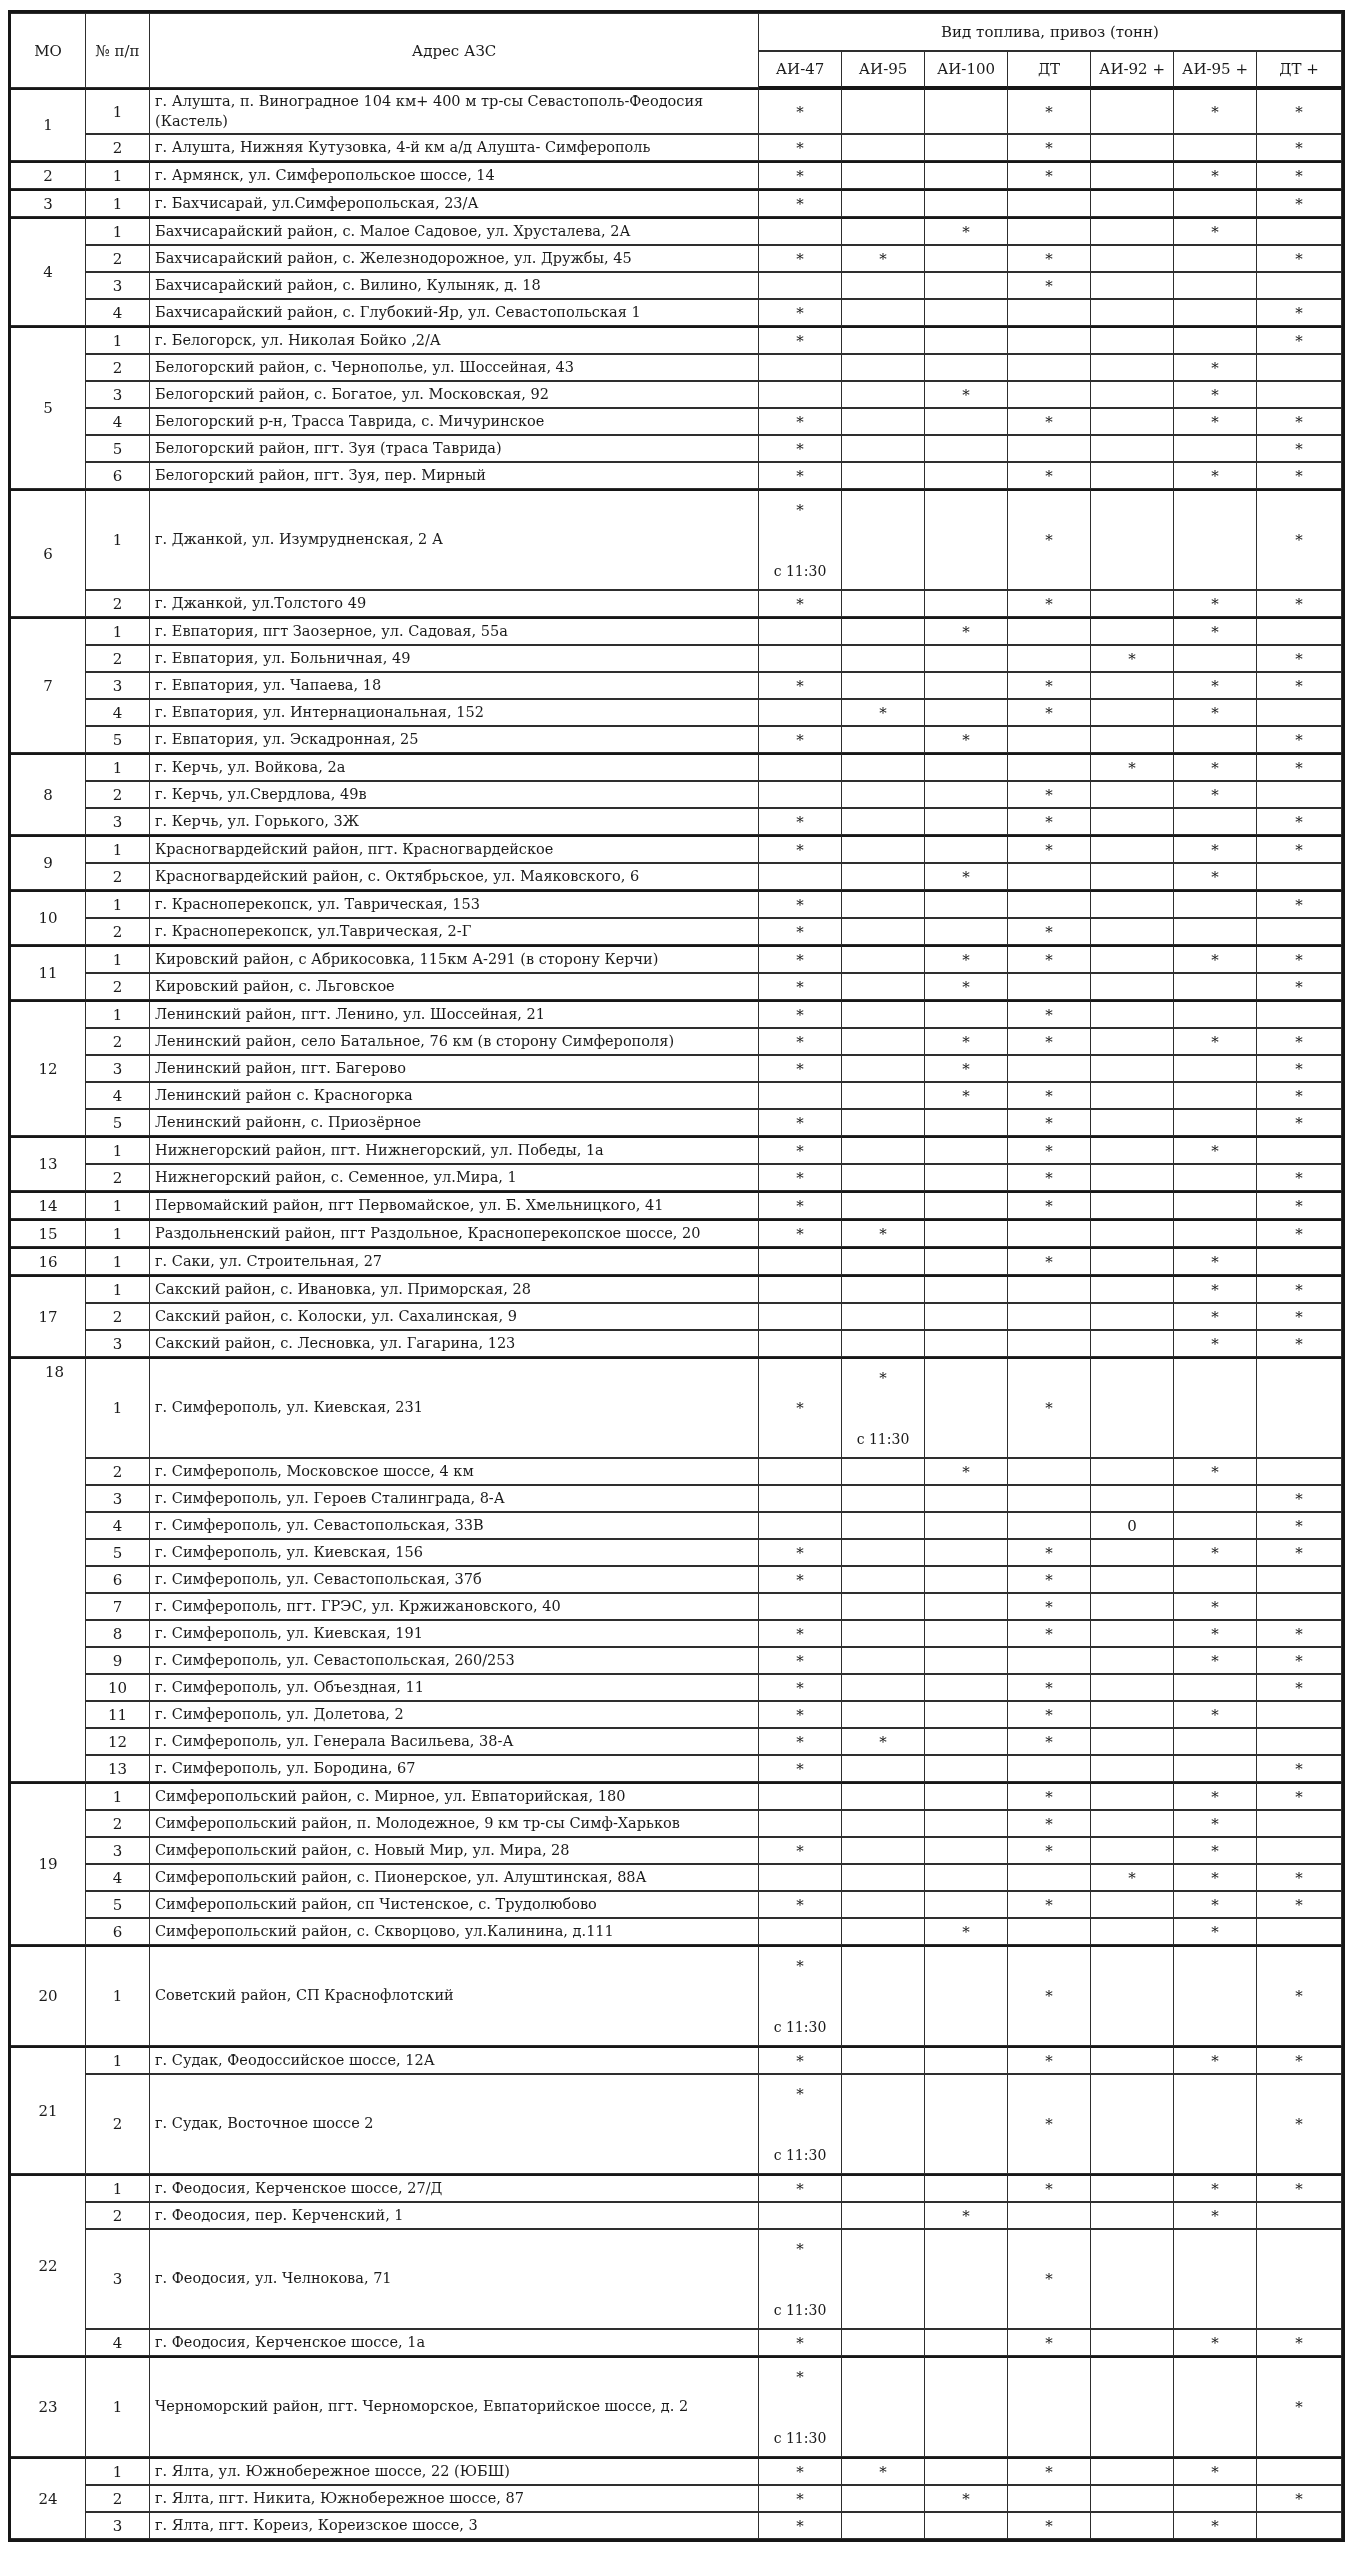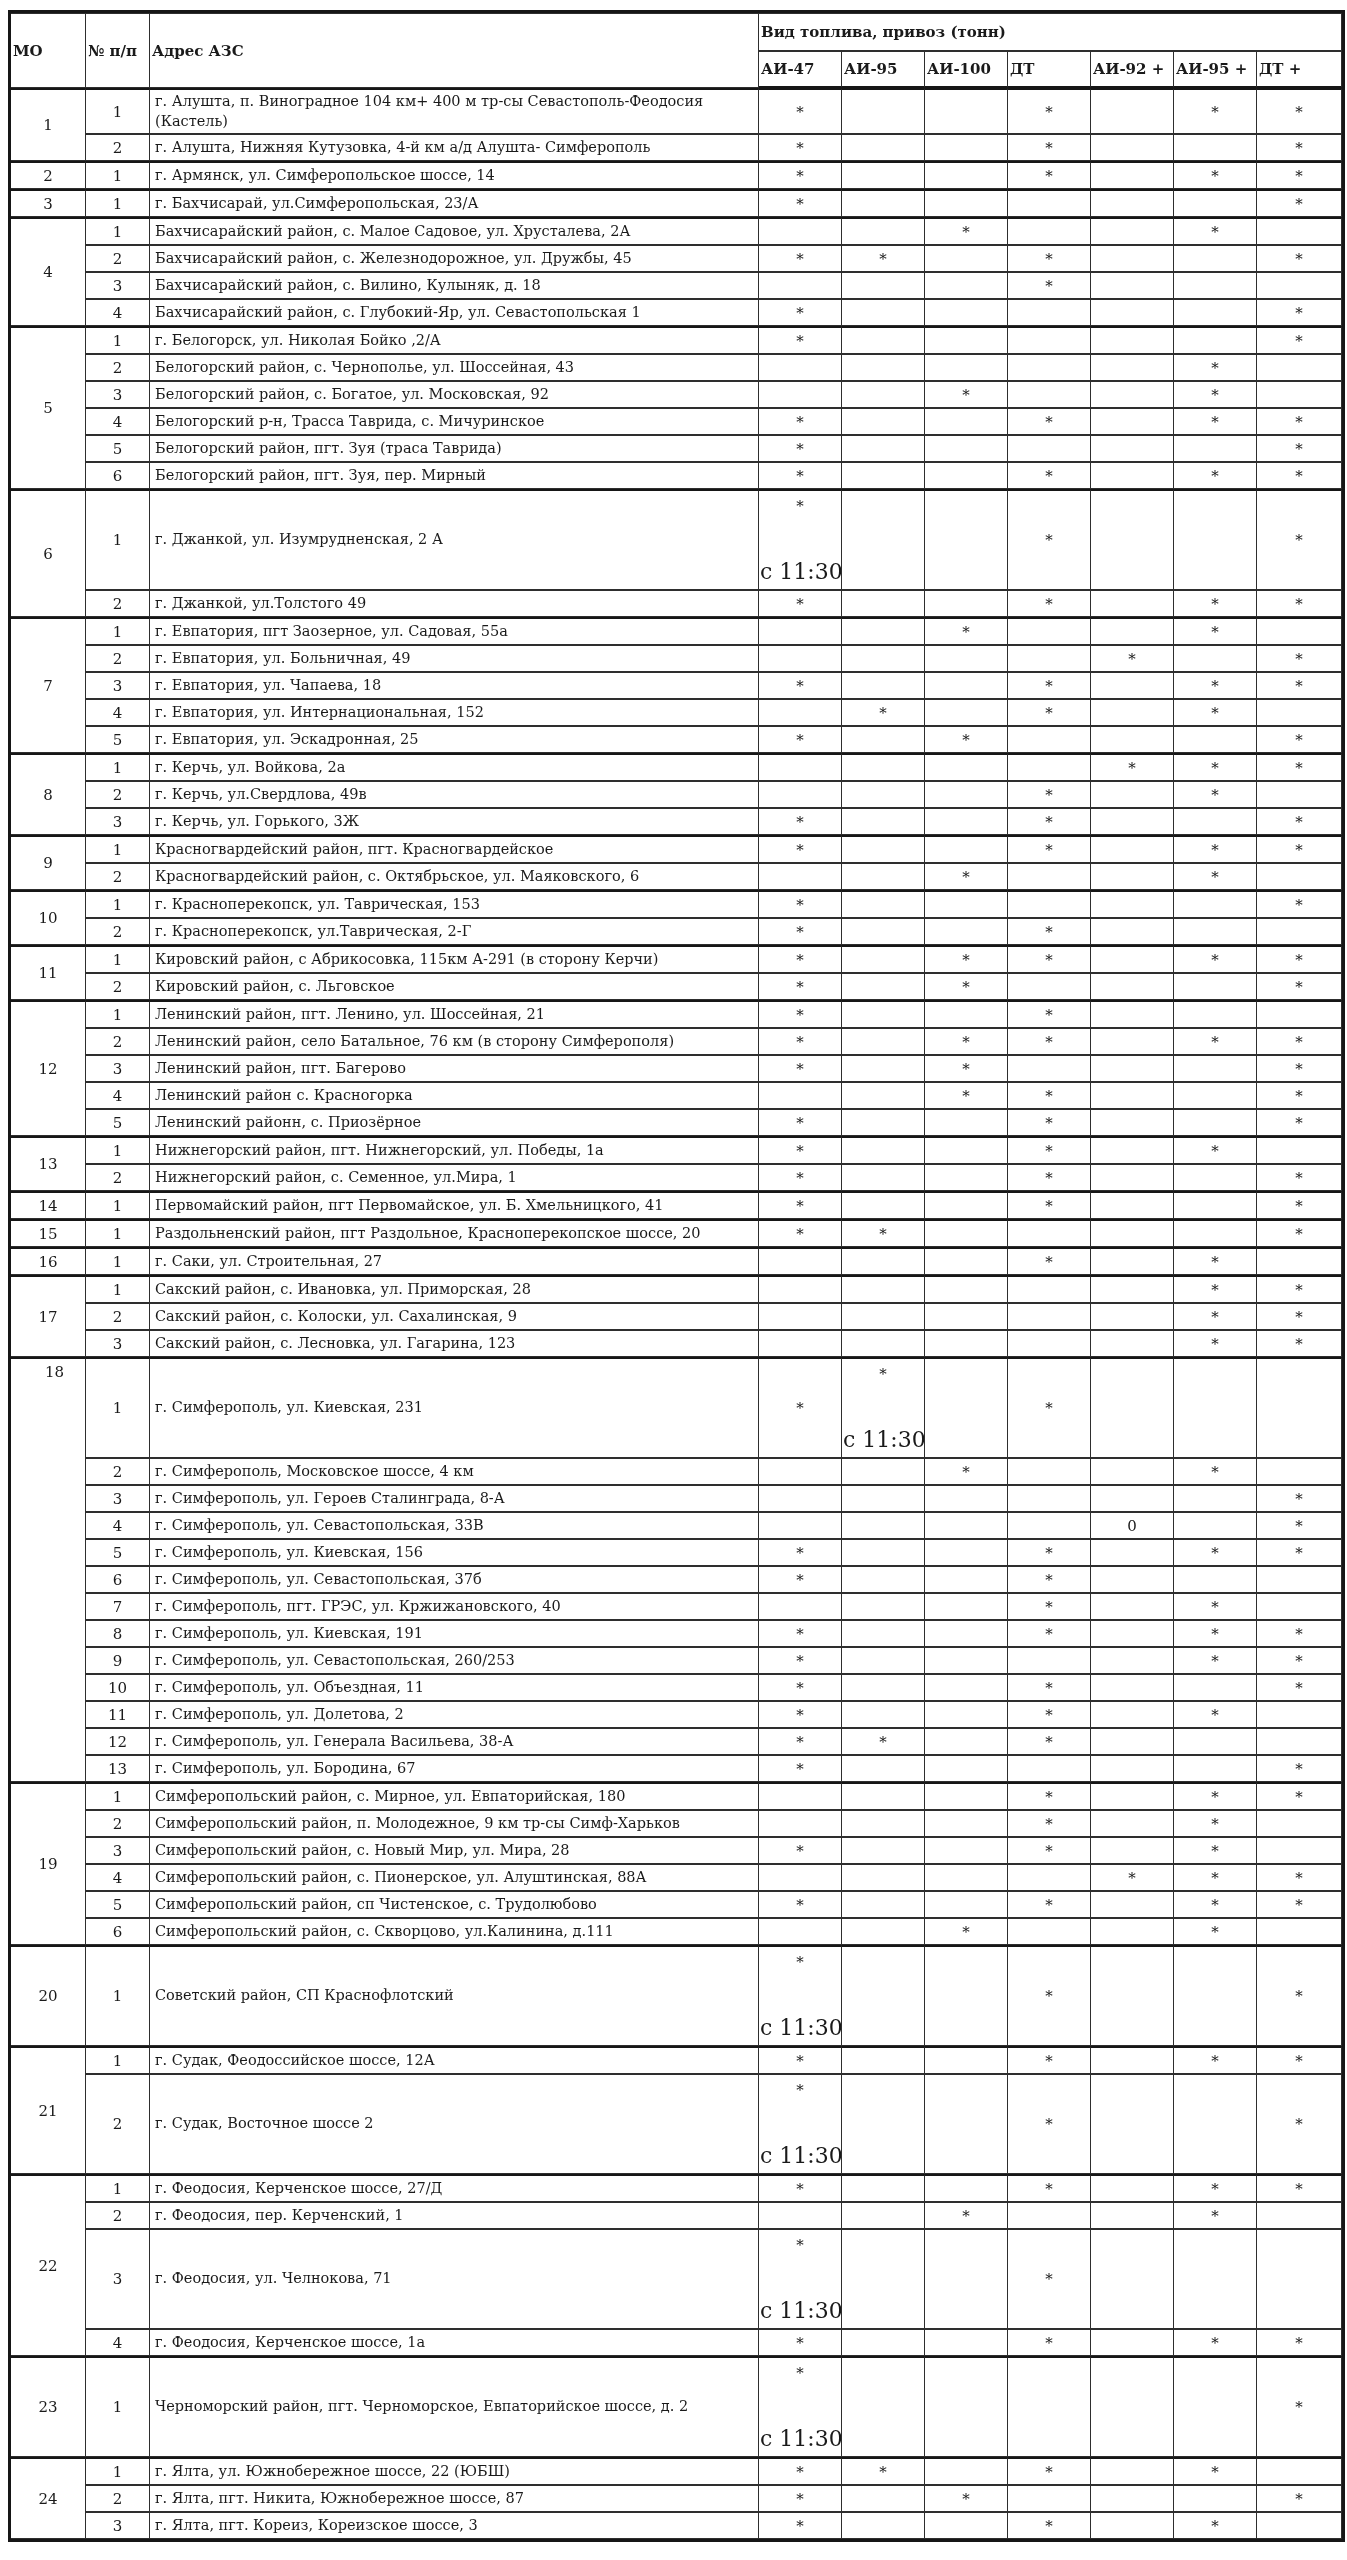--- a/index.html
+++ b/index.html
@@ -19,24 +19,23 @@
   th, td {
     border-top: 1px solid #2e2e2e;
     border-right: 1px solid #2e2e2e;
     border-bottom: 1px solid #2e2e2e;
     font-weight: normal;
     background: #ffffff;
     overflow: hidden;
   }
   thead th {
     font-size: 15px;
-    text-align: left;
+    text-align: center;
     vertical-align: middle;
     padding: 4px 2px;
-    font-weight: bold;
   }
   thead tr.top-head th { height: 28px; }
   thead tr.sub-head th { height: 26px; border-bottom: 2px solid #161616; }
   td.mo-cell {
     text-align: center;
     vertical-align: middle;
     font-size: 15px;
     padding: 2px;
   }
   td.mo-cell.valign-top { vertical-align: top; padding-top: 4px; padding-left: 15px; }
@@ -56,21 +55,21 @@
   }
   td.fuel-cell {
     text-align: center;
     vertical-align: middle;
     font-size: 15px;
     height: 23px;
     padding: 1px;
   }
   td.fuel-cell.has-note { height: 96px; }
   td.fuel-cell .mark { display: block; text-align: center; font-size: 15px; }
-  td.fuel-cell .note { display: block; text-align: center; font-size: 22px; margin-top: 44px; white-space: nowrap; }
+  td.fuel-cell .note { display: block; text-align: center; font-size: 14px; margin-top: 44px; white-space: nowrap; }
   tr.group-start td { border-top: 2px solid #161616; }
 </style>
 </head>
 <body>
 
 <div class="page">
   <table class="fuel-table">
     <colgroup>
       <col style="width:75px">
       <col style="width:64px">

